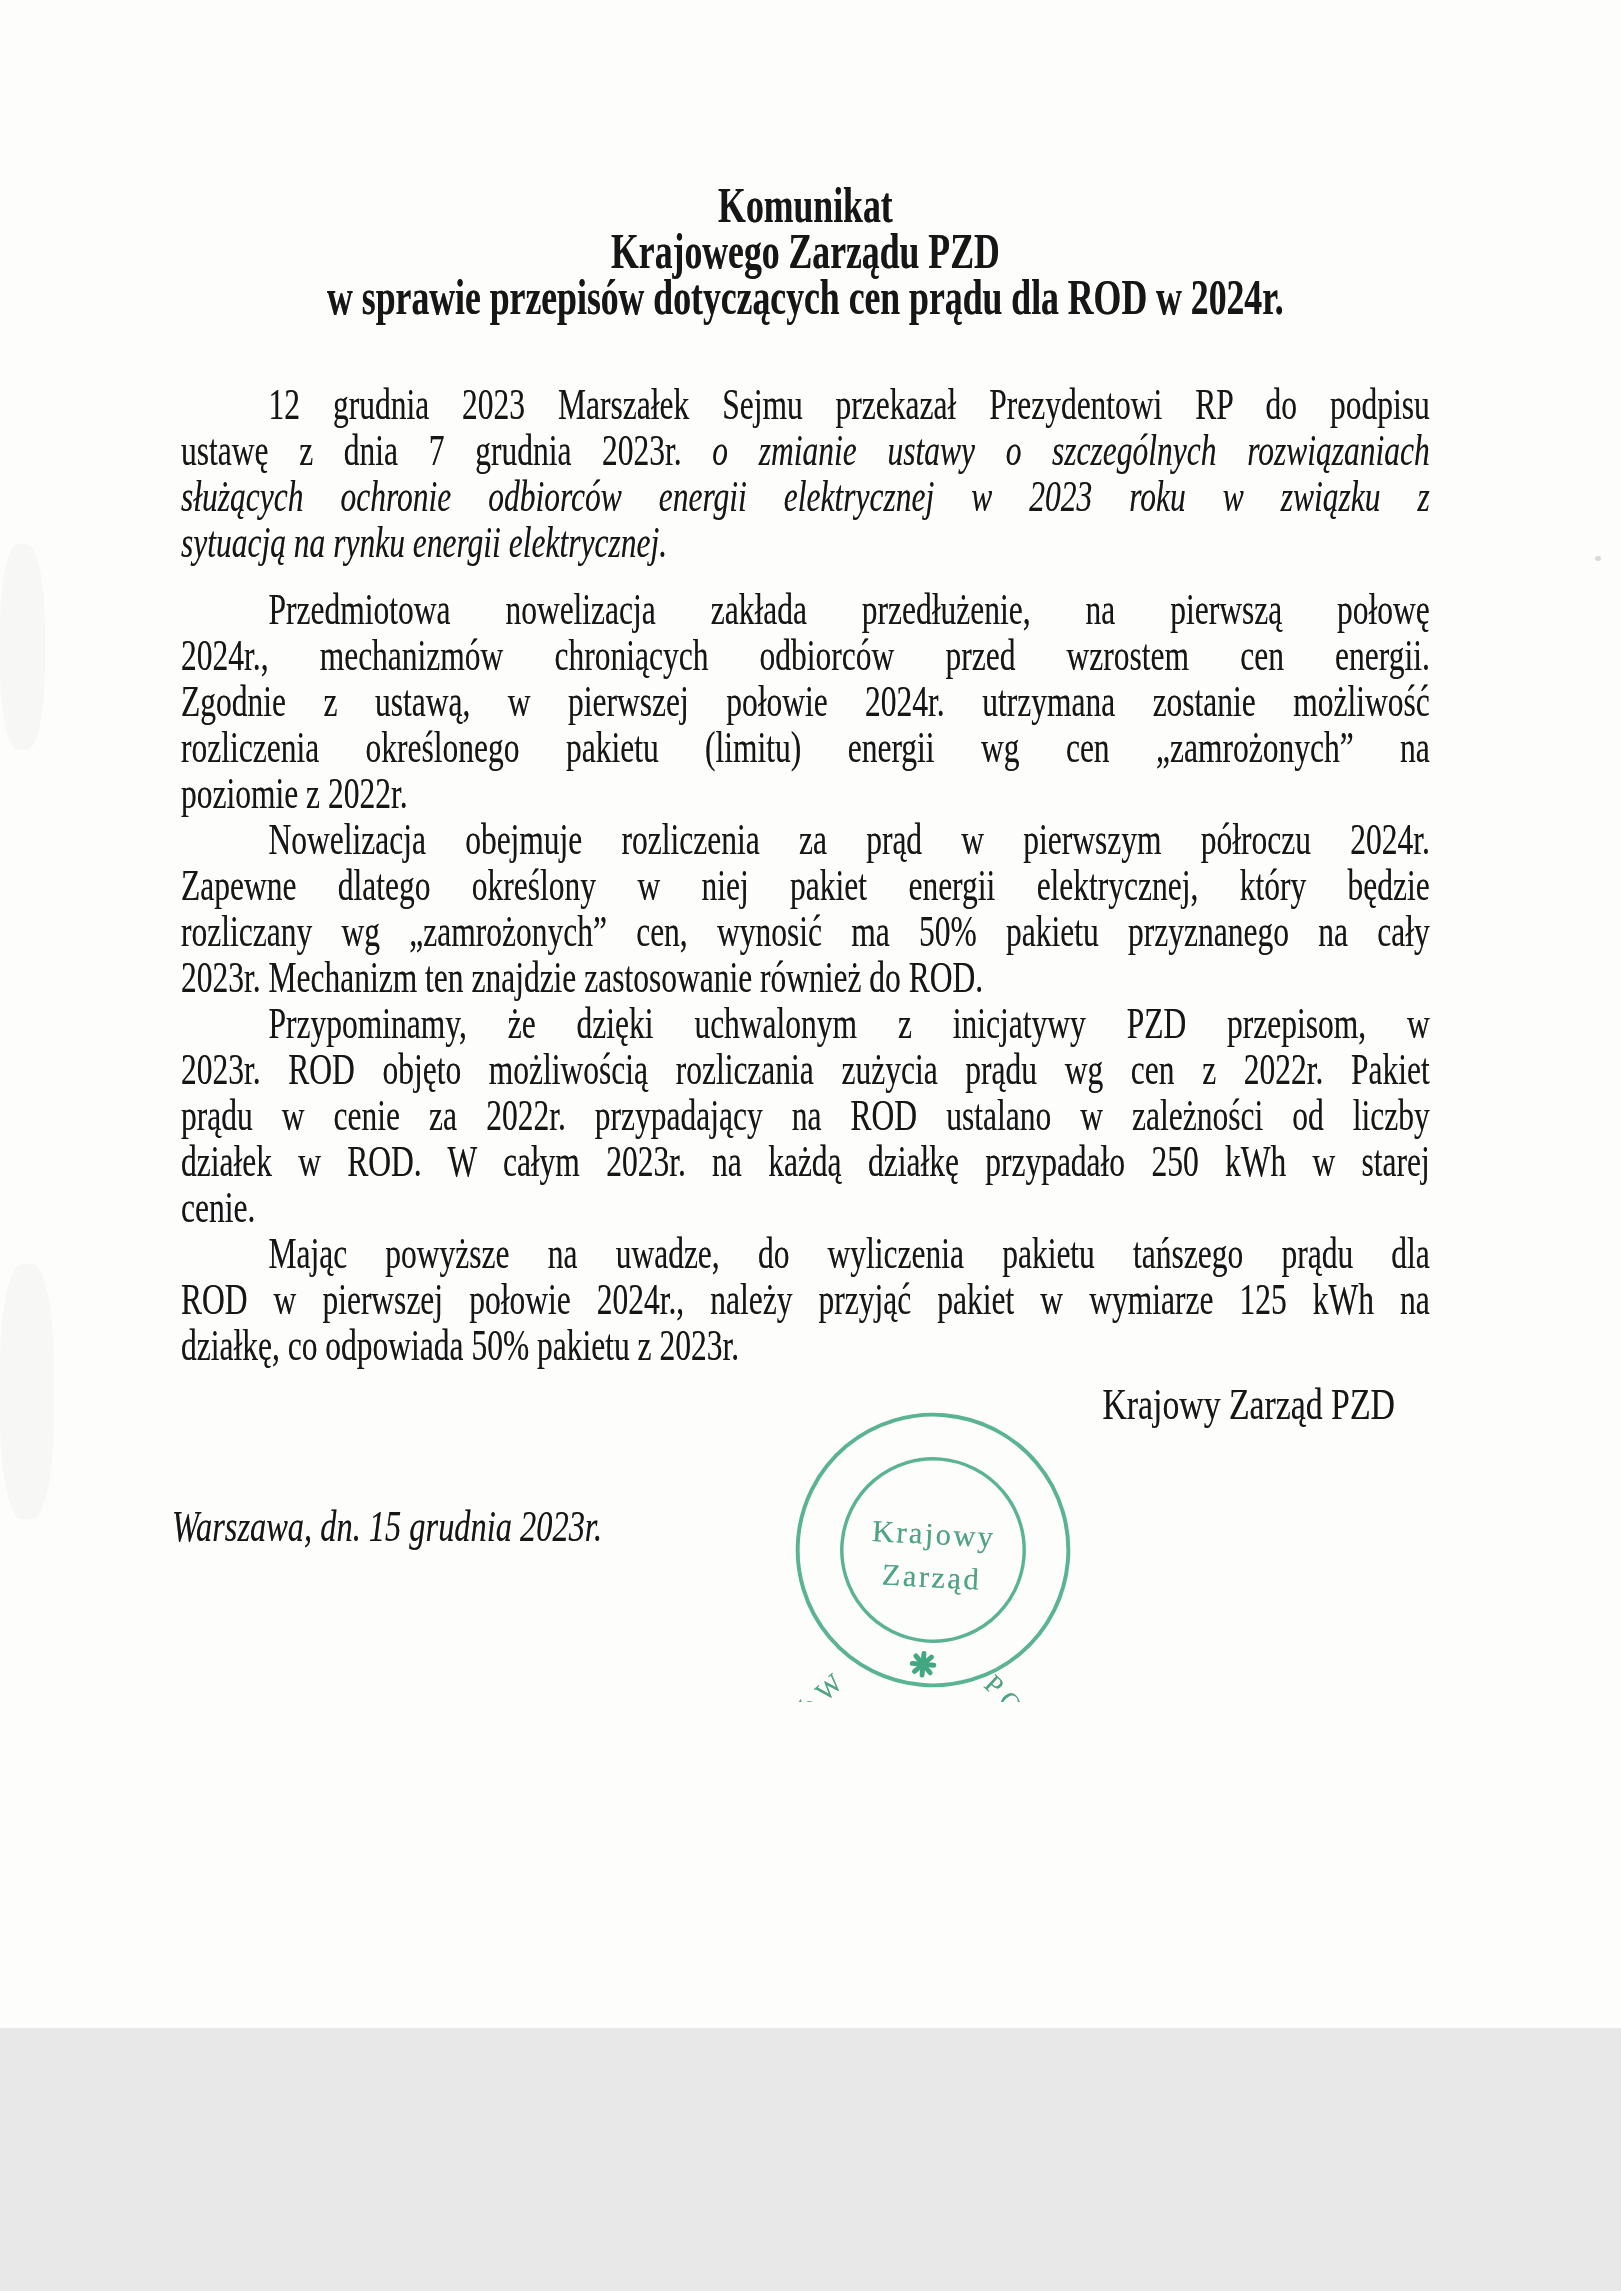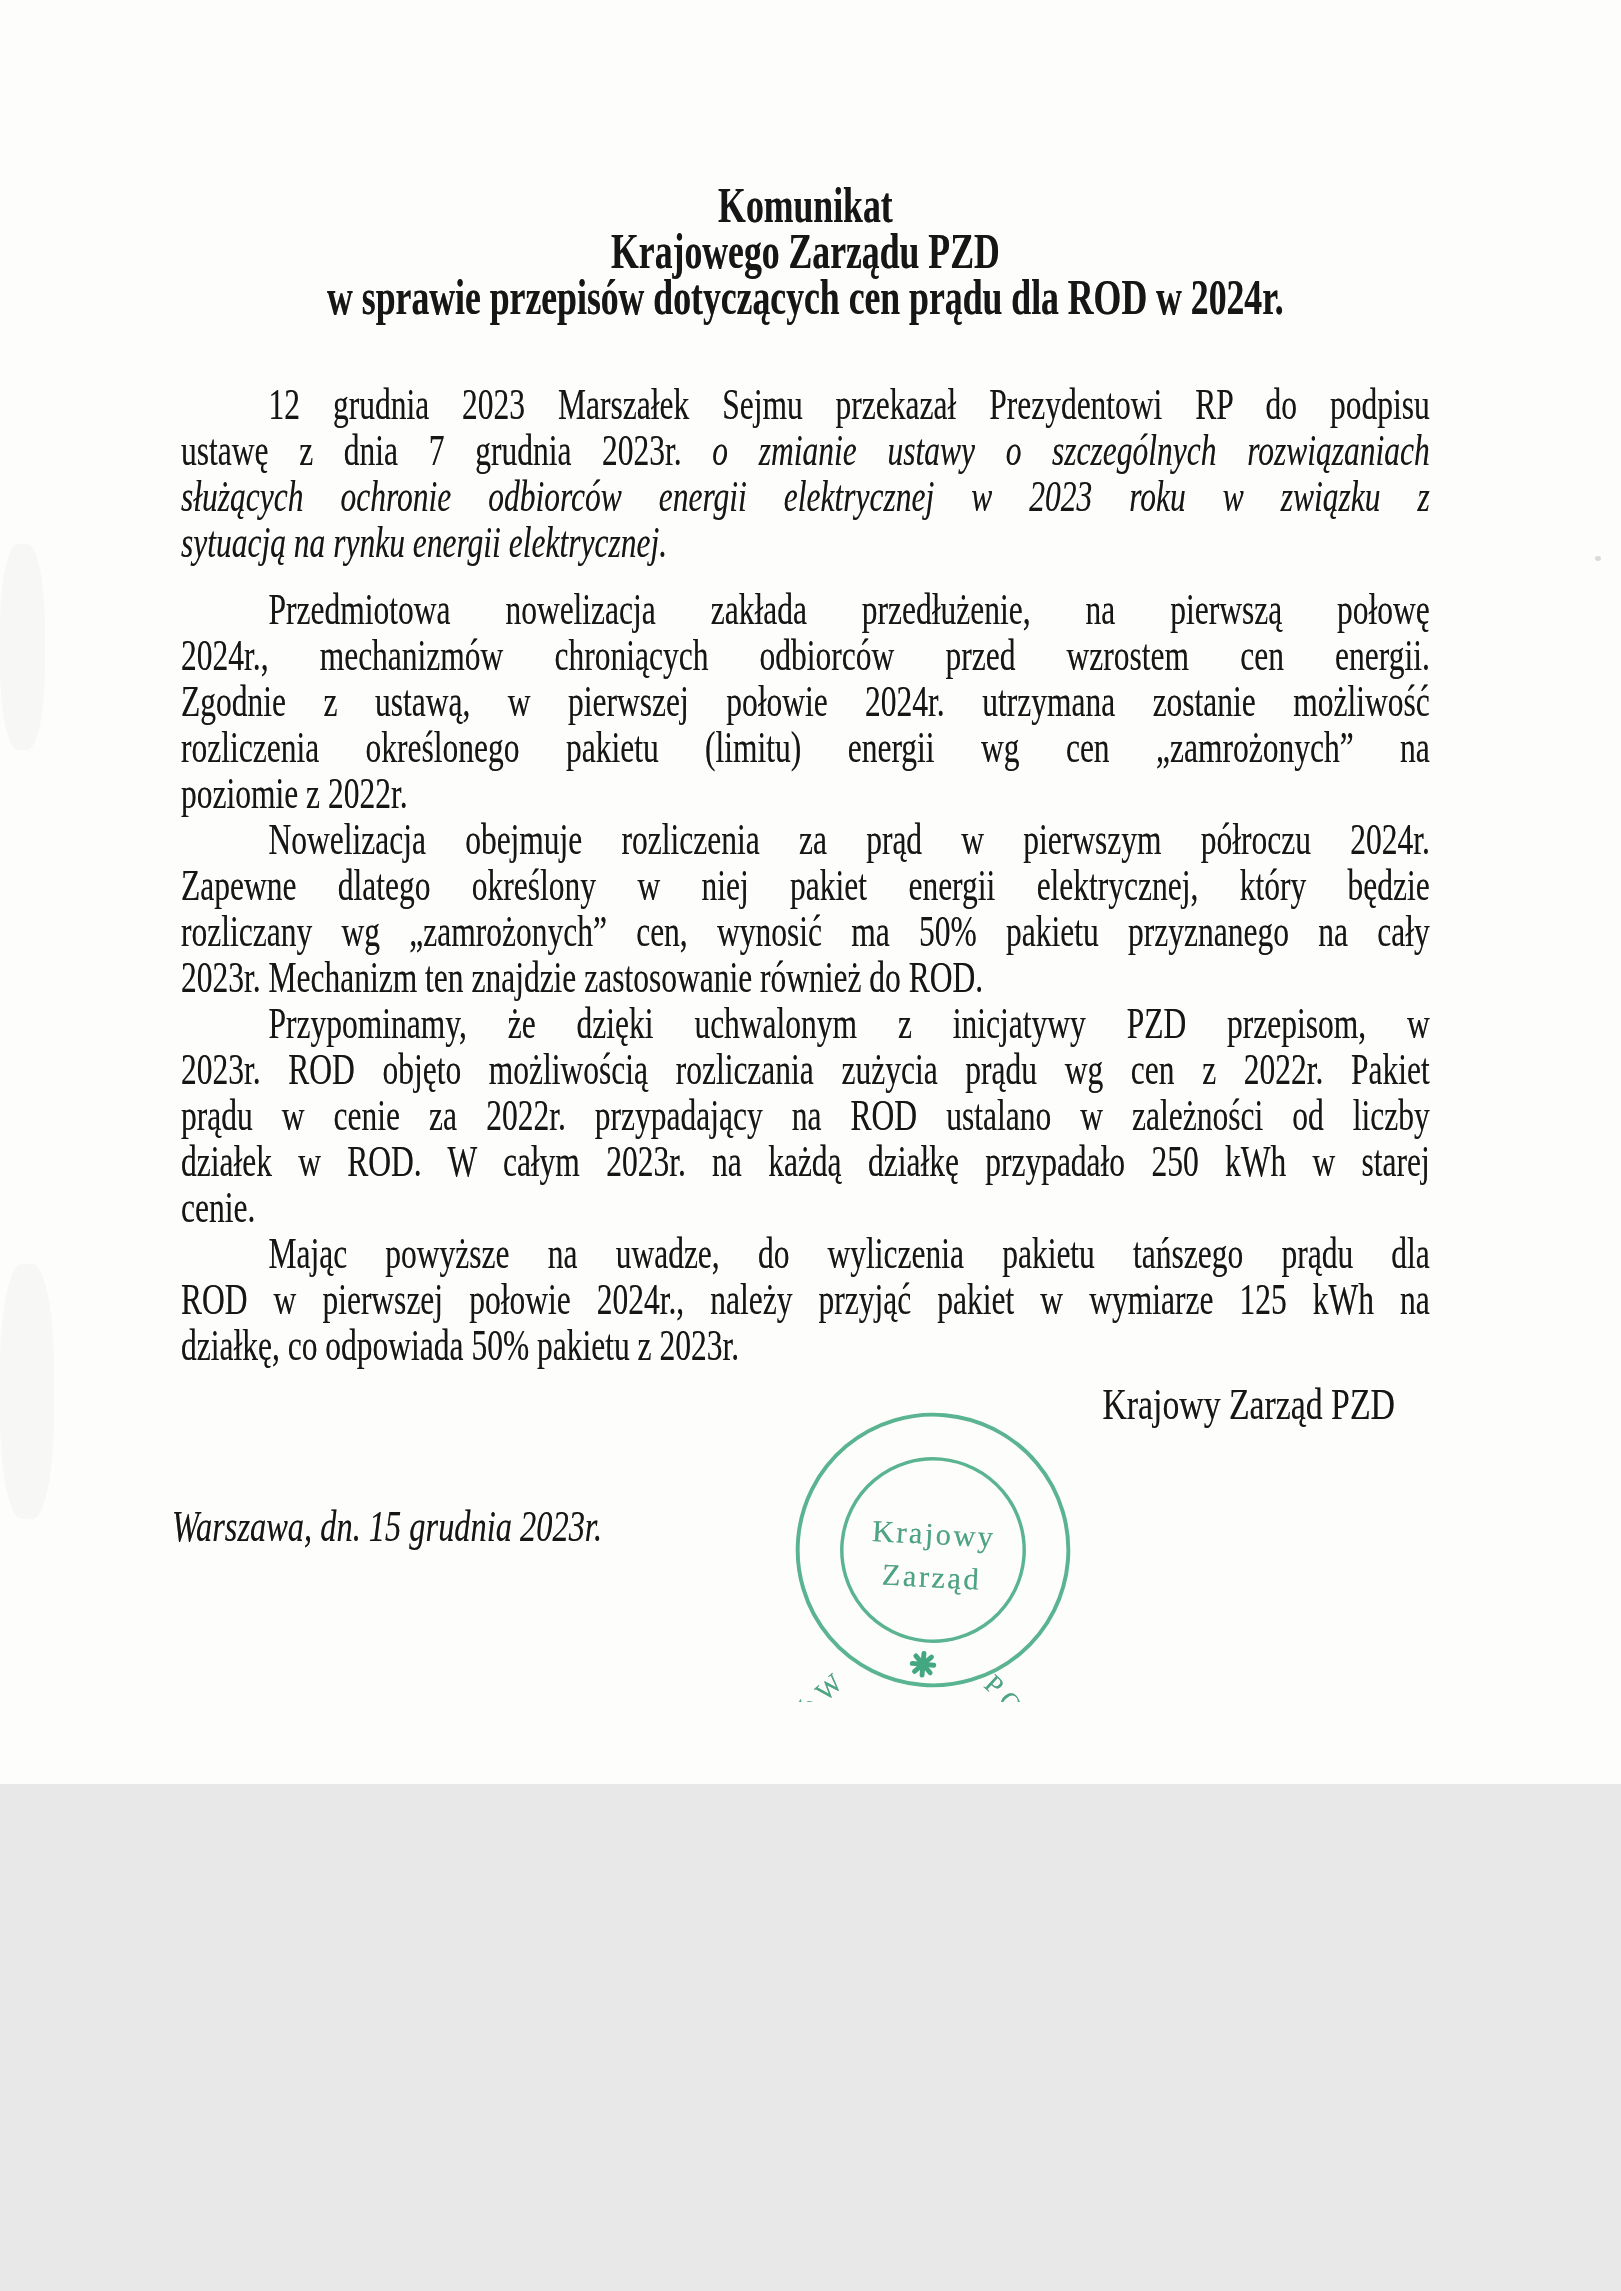--- a/index.html
+++ b/index.html
@@ -1,17 +1,17 @@
 <!DOCTYPE html>
 <html><head>
 <meta charset="utf-8">
 <style>
   html,body { margin:0; padding:0; background:#e8e8e8; }
   .page {
-    position:relative; width:1621px; height:1784px;
+    position:relative; width:1621px; height:2028px;
     background:#fdfdfc; overflow:hidden;
     font-family:"Liberation Serif","DejaVu Serif",serif;
     color:#161616;
     text-shadow:0 0 0.6px rgba(25,25,25,.5);
   }
   
   .squeeze {
     position:absolute; left:181px; top:182px; width:1784px;
     transform:scaleX(0.70); transform-origin:0 0;
   }

